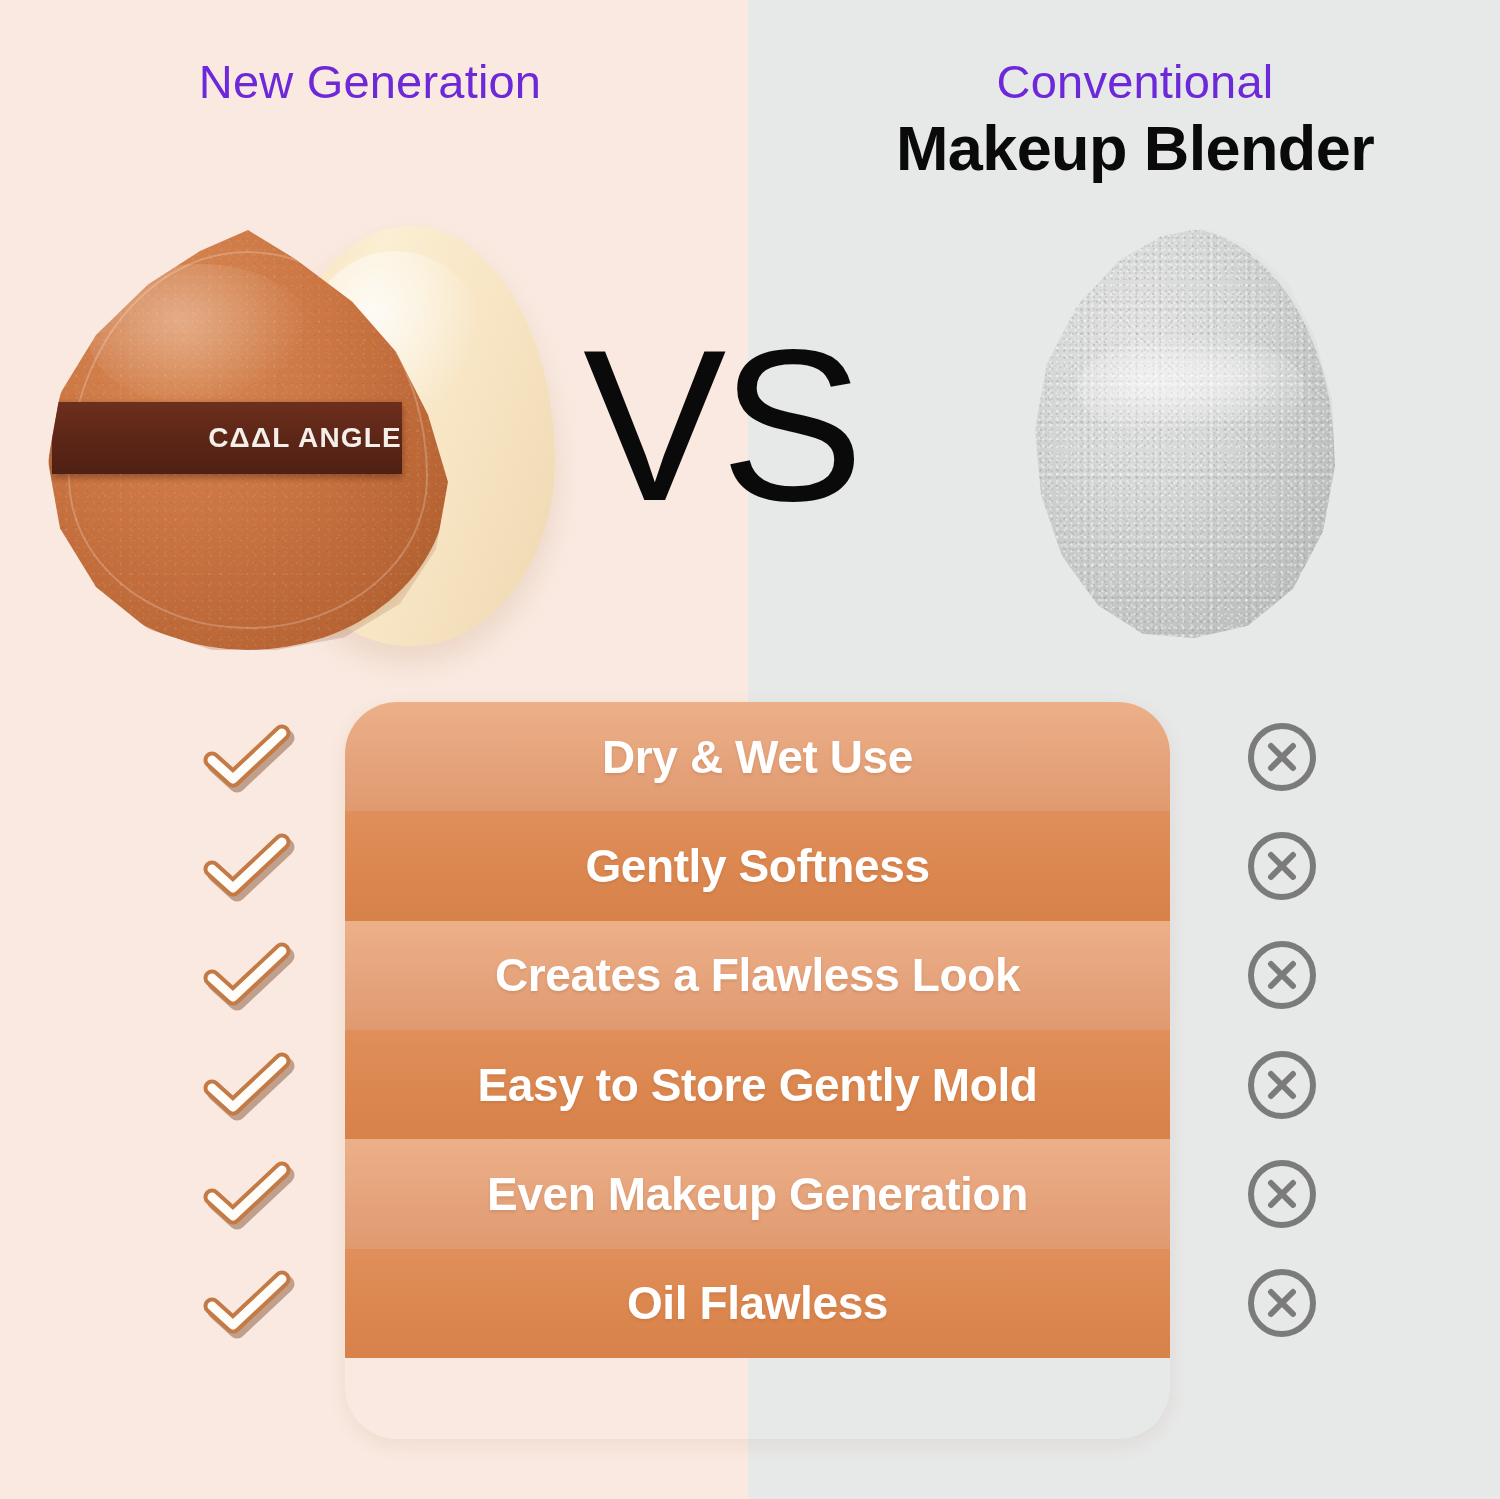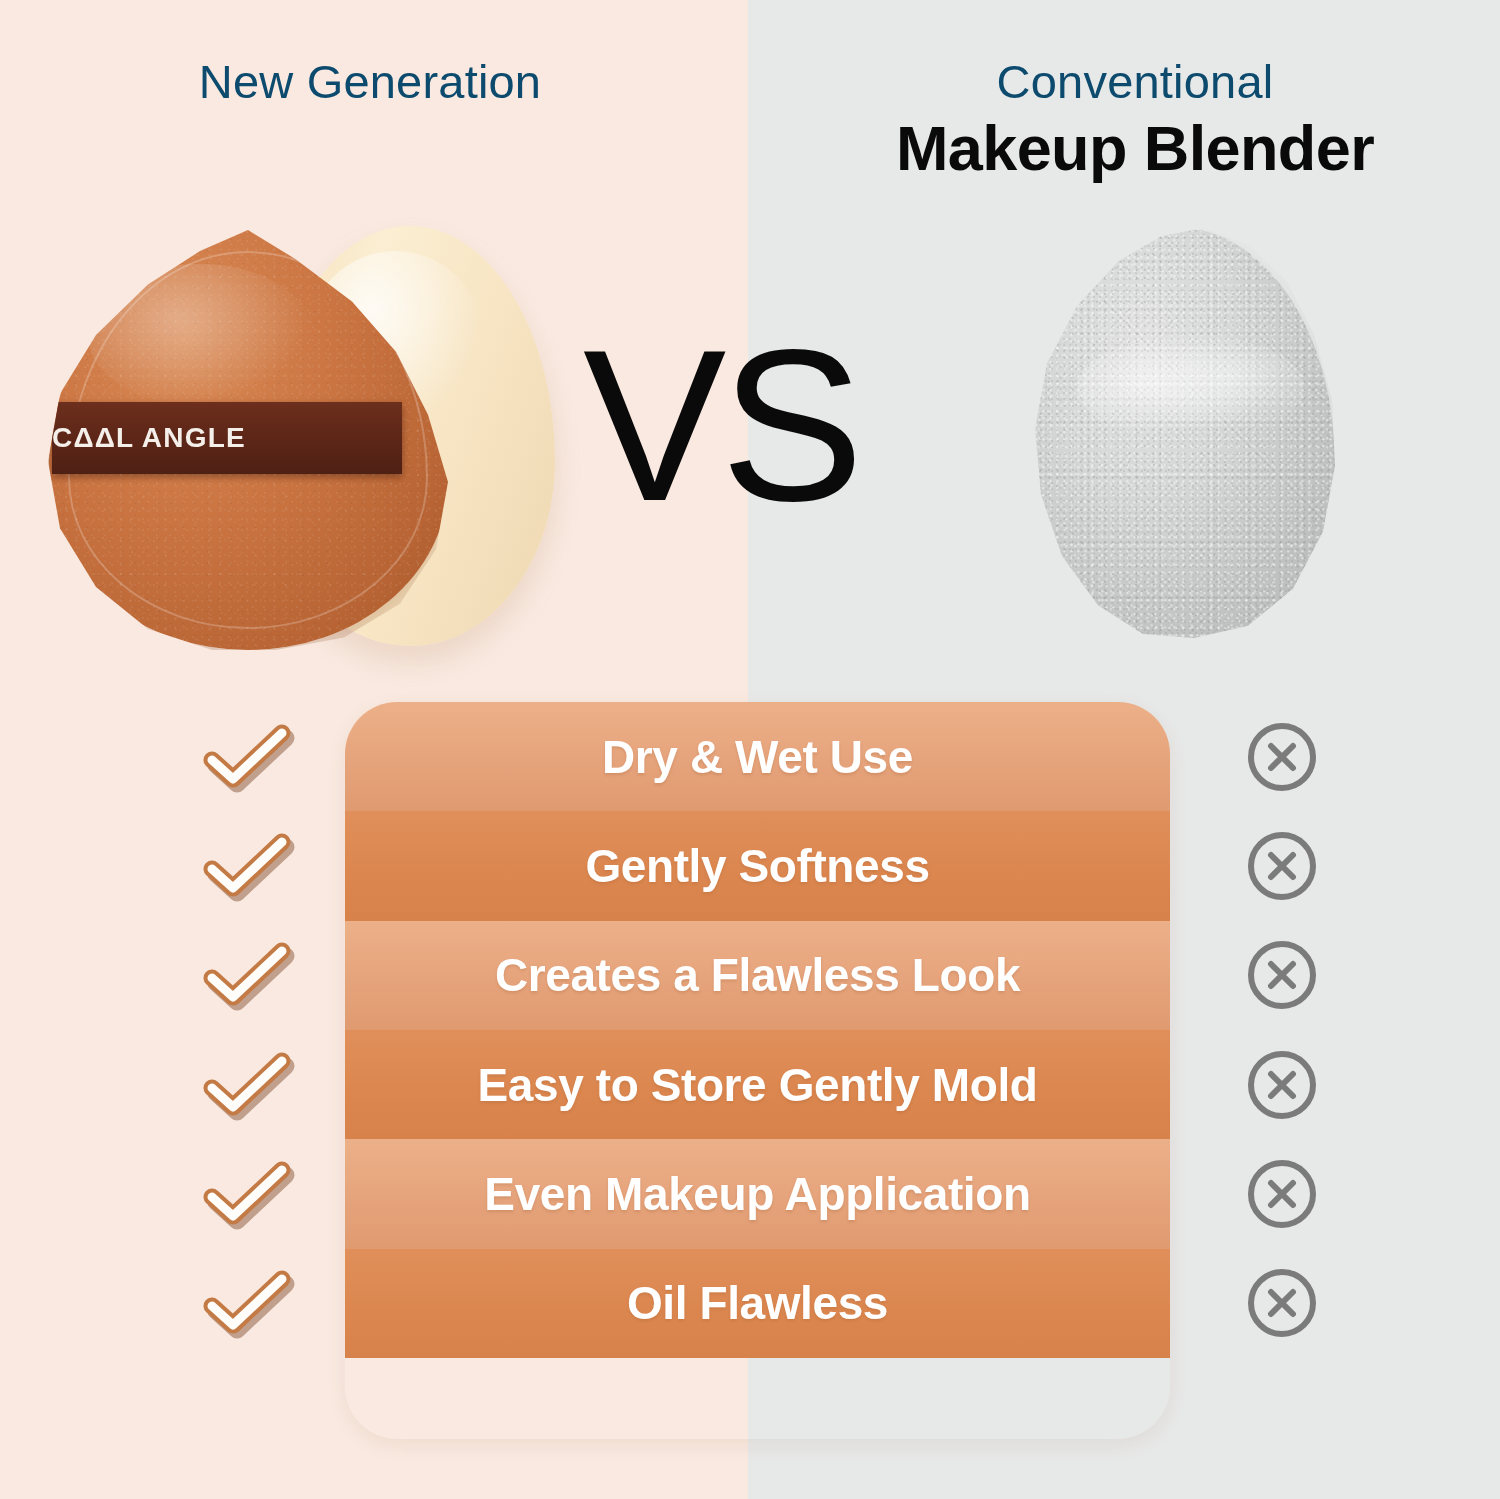--- a/index.html
+++ b/index.html
@@ -29,21 +29,21 @@
 
   
   .head-block { position: absolute; text-align: center; }
   .head-left  { left: 20px;  top: 58px;  width: 700px; }
   .head-right { left: 790px; top: 58px;  width: 690px; }
 
   .head-sub {
     font-size: 47px;
     font-weight: 300;
     letter-spacing: 0.2px;
-    color: #0c4a6e;
+    color: #6d28d9;
     line-height: 1.04;
     white-space: nowrap;
   }
   .head-main {
     font-size: 63px;
     font-weight: 700;
     letter-spacing: -0.6px;
     color: #0a0a0a;
     line-height: 1.12;
     margin-top: 6px;
@@ -134,21 +134,21 @@
     background: radial-gradient(ellipse at 40% 38%, rgba(255,255,255,0.30), rgba(255,255,255,0) 70%);
     border-radius: 50%;
     pointer-events: none;
   }
   
   .puff-band {
     position: absolute;
     left: 4px; top: 172px;
     width: 350px; height: 72px;
     background: linear-gradient(180deg, #6d2f1d 0%, #5e2718 45%, #4f2014 100%);
-    display: flex; align-items: center; justify-content: flex-start;
+    display: flex; align-items: center; justify-content: flex-end;
     box-shadow: 0 3px 7px rgba(60,25,12,0.45);
     z-index: 3;
   }
   .puff-logo {
     font-size: 28px;
     font-weight: 700;
     letter-spacing: 1.2px;
     color: #f4efe9;
     white-space: nowrap;
   }
@@ -342,21 +342,21 @@
     <div class="feat-row dark">
       <span class="feat-label">Gently Softness</span>
     </div>
     <div class="feat-row light">
       <span class="feat-label">Creates a Flawless Look</span>
     </div>
     <div class="feat-row dark">
       <span class="feat-label">Easy to Store Gently Mold</span>
     </div>
     <div class="feat-row light">
-      <span class="feat-label">Even Makeup Application</span>
+      <span class="feat-label">Even Makeup Generation</span>
     </div>
     <div class="feat-row dark">
       <span class="feat-label">Oil Flawless</span>
     </div>
   </div>
 
   <div class="cross-col">
     <div class="cross-cell">
       <svg class="cross-ico" width="76" height="76" viewBox="0 0 76 76">
         <circle cx="38" cy="38" r="31" fill="none" stroke="#7b7b7b" stroke-width="6"></circle>

